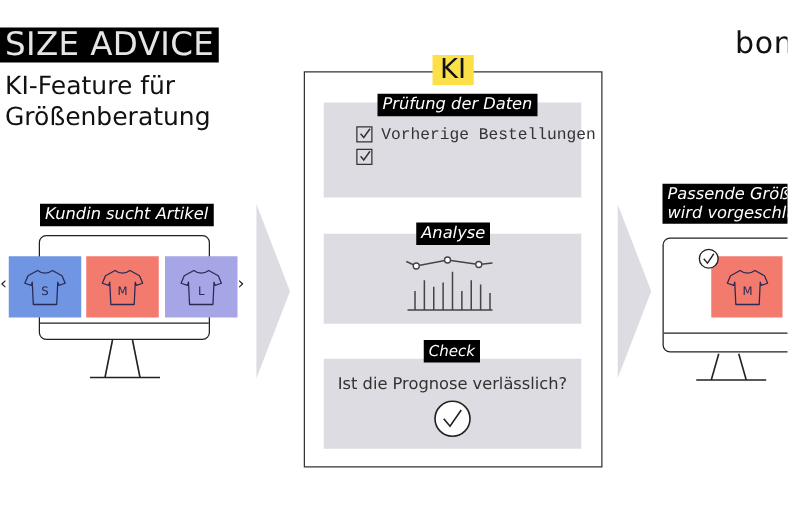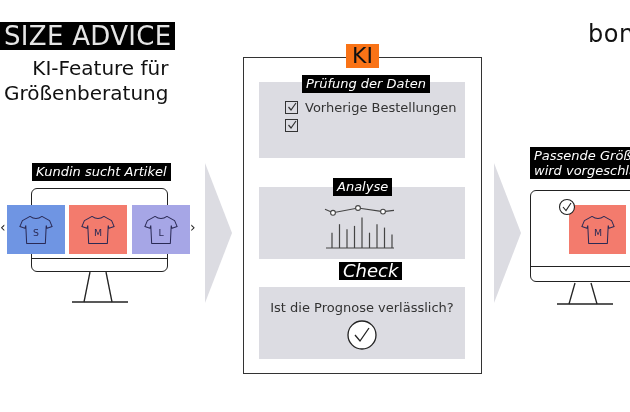--- a/index.html
+++ b/index.html
@@ -1,25 +1,25 @@
 <!DOCTYPE html>
 <html><head>
 <meta charset="utf-8">
 <style>
   html,body{margin:0;padding:0;}
   body{width:630px;height:412px;background:#fff;position:relative;overflow:hidden;font-family:"DejaVu Sans",sans-serif;color:#222;}
   .abs{position:absolute;}
   .title{left:0;top:22px;background:#000;color:#e5e5e5;font-size:26px;line-height:28px;padding:0 4px 0 4px;letter-spacing:0.3px;}
-  .subtitle{left:4px;top:56px;font-size:20px;line-height:25px;color:#111;text-align:right;}
+  .subtitle{left:4px;top:56px;font-size:20px;line-height:25px;color:#111;}
   .logo{left:588px;top:20px;font-size:24px;color:#111;letter-spacing:0.5px;}
   .lbl{background:#000;color:#fff;font-size:13px;line-height:16px;padding:1px 4px;white-space:nowrap;font-style:italic;}
   .monitor{border:1.5px solid #222;border-radius:6px;background:#fff;}
   .tile{display:flex;align-items:center;justify-content:center;}
   .kibox{left:243px;top:57px;width:237px;height:315px;border:1.5px solid #333;}
-  .kilabel{left:346px;top:44px;background:#f97316;padding:0 6px;font-size:22px;line-height:24px;color:#111;}
+  .kilabel{left:346px;top:44px;background:#fde047;padding:0 6px;font-size:22px;line-height:24px;color:#111;}
   .panel{background:#dcdce2;}
   .item{font-size:13px;color:#333;display:flex;align-items:center;gap:7px;height:18px;}
   .cb{width:11px;height:11px;border:1.2px solid #333;display:inline-flex;align-items:center;justify-content:center;}
 </style>
 </head>
 <body>
 
 <div class="abs title">SIZE ADVICE</div>
 <div class="abs subtitle">
   <div>KI-Feature für</div>
@@ -62,21 +62,21 @@
 
 <svg class="abs" style="left:205px;top:163px;" width="32" height="140">
   <polygon points="0,0 27,70 0,140" fill="#dcdce2"></polygon>
 </svg>
 
 <div class="abs kibox"></div>
 <div class="abs kilabel">KI</div>
 
 <div class="abs panel" style="left:259px;top:82px;width:206px;height:76px;"></div>
 <div class="abs lbl" style="left:302px;top:75px;font-size:13px;">Prüfung der Daten</div>
-<div class="abs" style="left:285px;top:98px;">
+<div class="abs" style="left:285px;top:98px;font-family:Liberation Mono, monospace;">
   <div class="item">
     <span class="cb">
         <svg width="10" height="10">
           <path d="M1.5 5 L4 8 L9 1" fill="none" stroke="#333" stroke-width="1.2"></path>
         </svg>
       </span>
     <span>Vorherige Bestellungen</span>
   </div>
   <div class="item">
     <span class="cb">
@@ -100,21 +100,21 @@
     <line x1="55" x2="55" y1="48" y2="24.200000000000003" stroke="#444" stroke-width="1.2"></line>
     <line x1="62.5" x2="62.5" y1="48" y2="27.6" stroke="#444" stroke-width="1.2"></line>
     <line x1="70" x2="70" y1="48" y2="34.4" stroke="#444" stroke-width="1.2"></line>
     <polyline points="3,9.200000000000003 11,12.799999999999997 36,8 61,11.600000000000001 72,10.399999999999999" fill="none" stroke="#444" stroke-width="1.1"></polyline>
     <circle cx="11" cy="12.799999999999997" r="2.4" fill="#fff" stroke="#444" stroke-width="1.1"></circle>
     <circle cx="36" cy="8" r="2.4" fill="#fff" stroke="#444" stroke-width="1.1"></circle>
     <circle cx="61" cy="11.600000000000001" r="2.4" fill="#fff" stroke="#444" stroke-width="1.1"></circle>
   </svg>
 
 <div class="abs panel" style="left:259px;top:287px;width:206px;height:72px;"></div>
-<div class="abs lbl" style="left:339px;top:262px;font-size:18px;">Check</div>
+<div class="abs lbl" style="left:339px;top:272px;font-size:12px;">Check</div>
 <div class="abs" style="left:259px;top:300px;width:206px;text-align:center;font-size:13px;color:#333;">Ist die Prognose verlässlich?</div>
 <svg class="abs" style="left:346px;top:319px;" width="32" height="32">
   <circle cx="16" cy="16" r="14" fill="#fff" stroke="#222" stroke-width="1.3"></circle>
   <path d="M9 16 L14 22 L23 9" fill="none" stroke="#222" stroke-width="1.3"></path>
 </svg>
 
 <svg class="abs" style="left:494px;top:163px;" width="32" height="140">
   <polygon points="0,0 27,70 0,140" fill="#dcdce2"></polygon>
 </svg>
 

